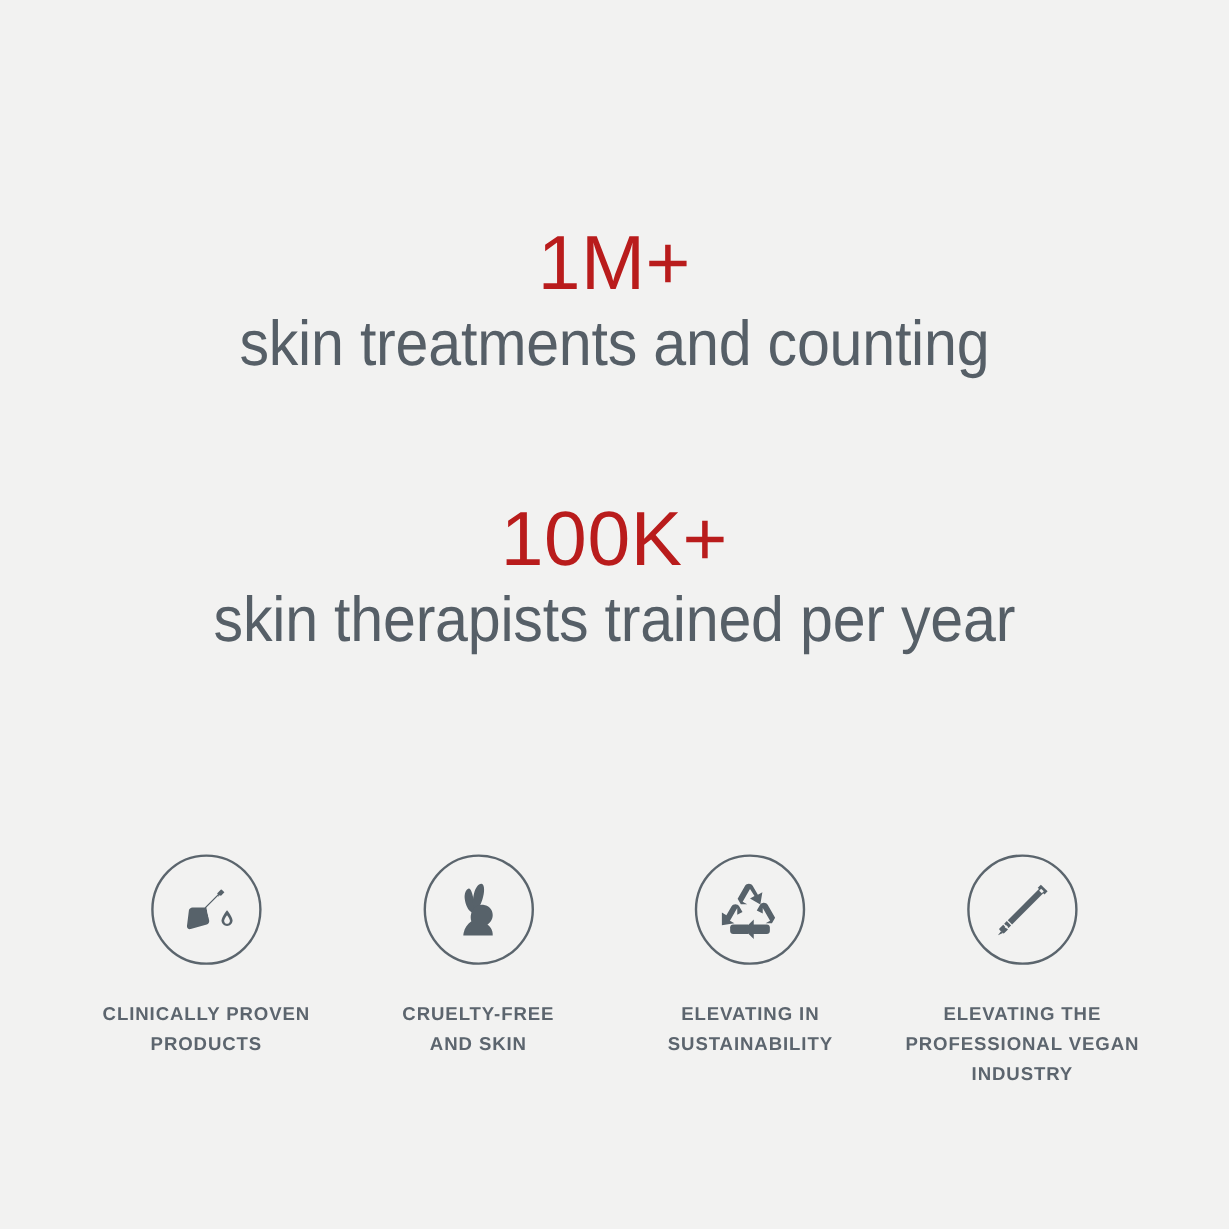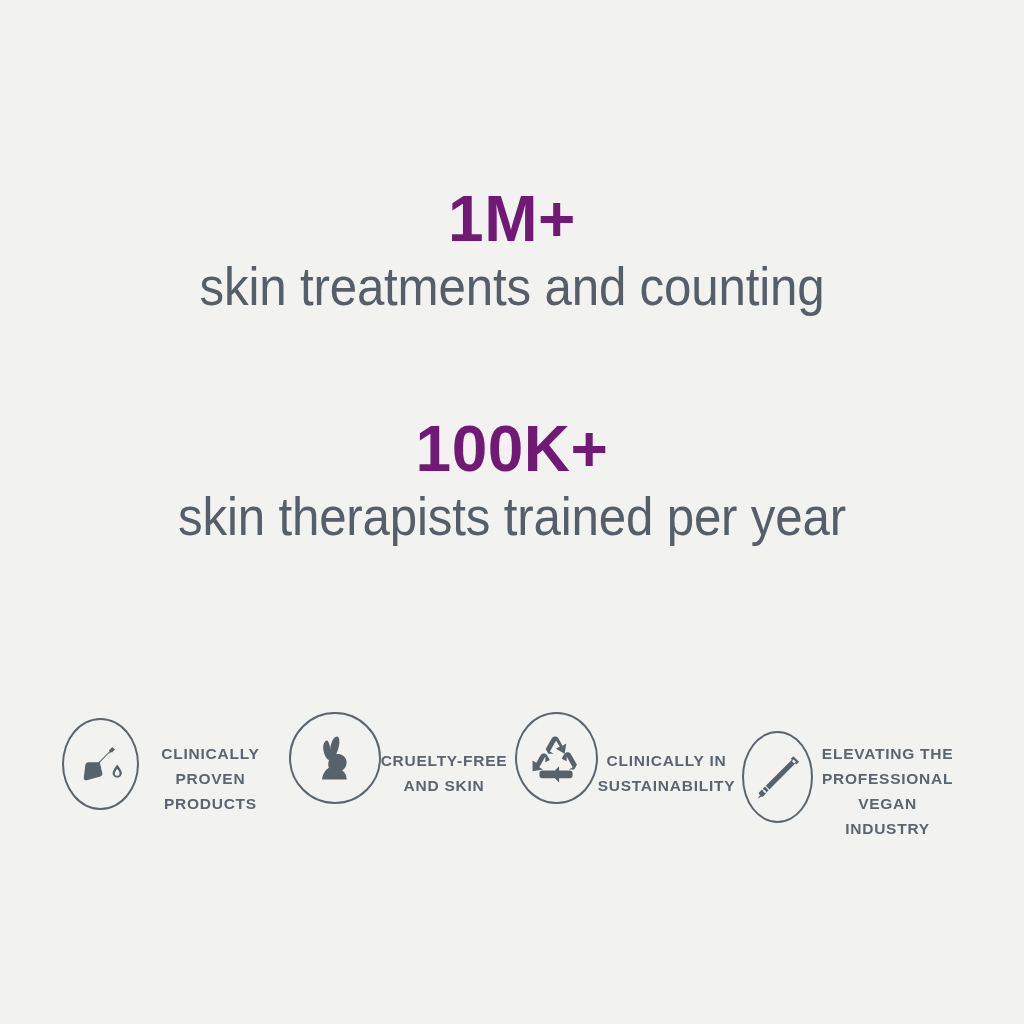--- a/index.html
+++ b/index.html
@@ -37,25 +37,25 @@
     text-align: center;
   }
 
   .stat-group + .stat-group {
     margin-top: 94px;
   }
 
   .stat-number {
     display: block;
     font-family: "Liberation Sans", sans-serif;
-    font-weight: 700;
+    font-weight: 400;
     font-size: 64px;
     line-height: 74px;
     letter-spacing: 0.5px;
-    color: #701a75;
+    color: #b91c1c;
   }
 
   .stat-caption {
     display: block;
     font-family: "Liberation Sans", sans-serif;
     font-weight: 300;
     font-size: 53px;
     line-height: 62px;
     letter-spacing: -0.2px;
     color: #565f67;
@@ -70,21 +70,21 @@
     top: 712px;
     width: 900px;
     display: flex;
     justify-content: space-between;
     align-items: flex-start;
   }
 
   .feature {
     width: 220px;
     display: flex;
-    flex-direction: row;
+    flex-direction: column;
     align-items: center;
   }
 
   .icon-circle {
     width: 92px;
     height: 92px;
     border-radius: 50%;
     border: 2px solid #5b656d;
     display: flex;
     align-items: center;
@@ -222,21 +222,21 @@
                        C12.2 58.0 10.8 56.6 10.8 54.8 L10.8 51.2
                        C10.8 49.4 12.2 48.0 14.0 48.0 Z"></path>
 
               <path d="M36.0 48.0 L50.0 48.0 C51.8 48.0 53.2 49.4 53.2 51.2
                        L53.2 54.8 C53.2 56.6 51.8 58.0 50.0 58.0 L36.0 58.0
                        L36.0 63.4 L25.4 53.0 L36.0 42.6 Z"></path>
             </g>
           </svg>
         </span>
       </div>
-      <div class="feature-label">CLINICALLY IN
+      <div class="feature-label">ELEVATING IN
 SUSTAINABILITY</div>
     </div>
 
     <div class="feature">
       <div class="icon-circle">
         <span>
           <svg width="54" height="54" viewBox="0 0 54 54">
             <g fill="#57626a">
 
               <path d="M41.6 9.0 L45.2 12.6 L18.4 39.4 L14.8 35.8 Z"></path>

